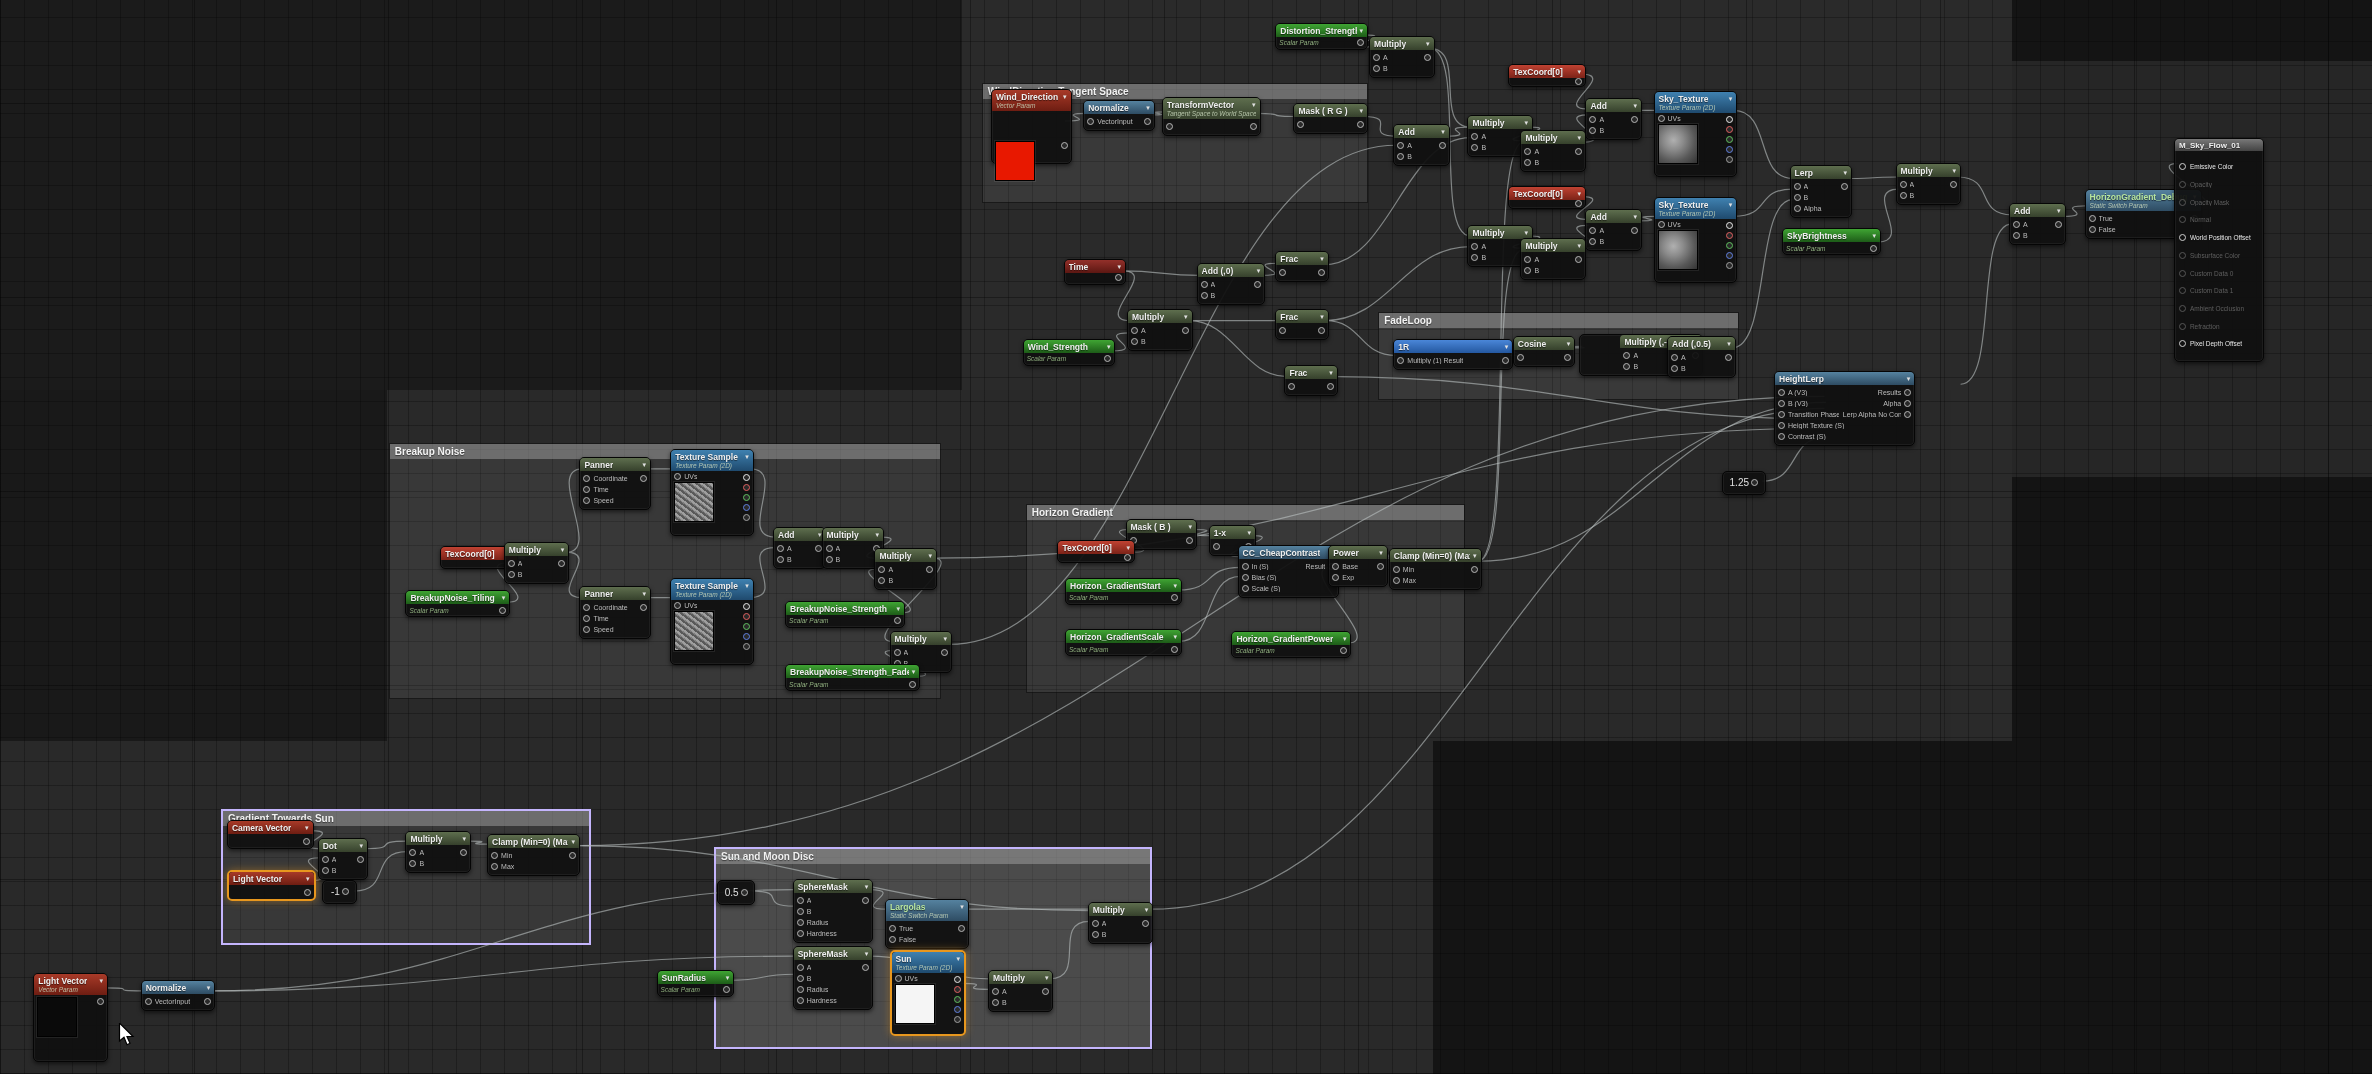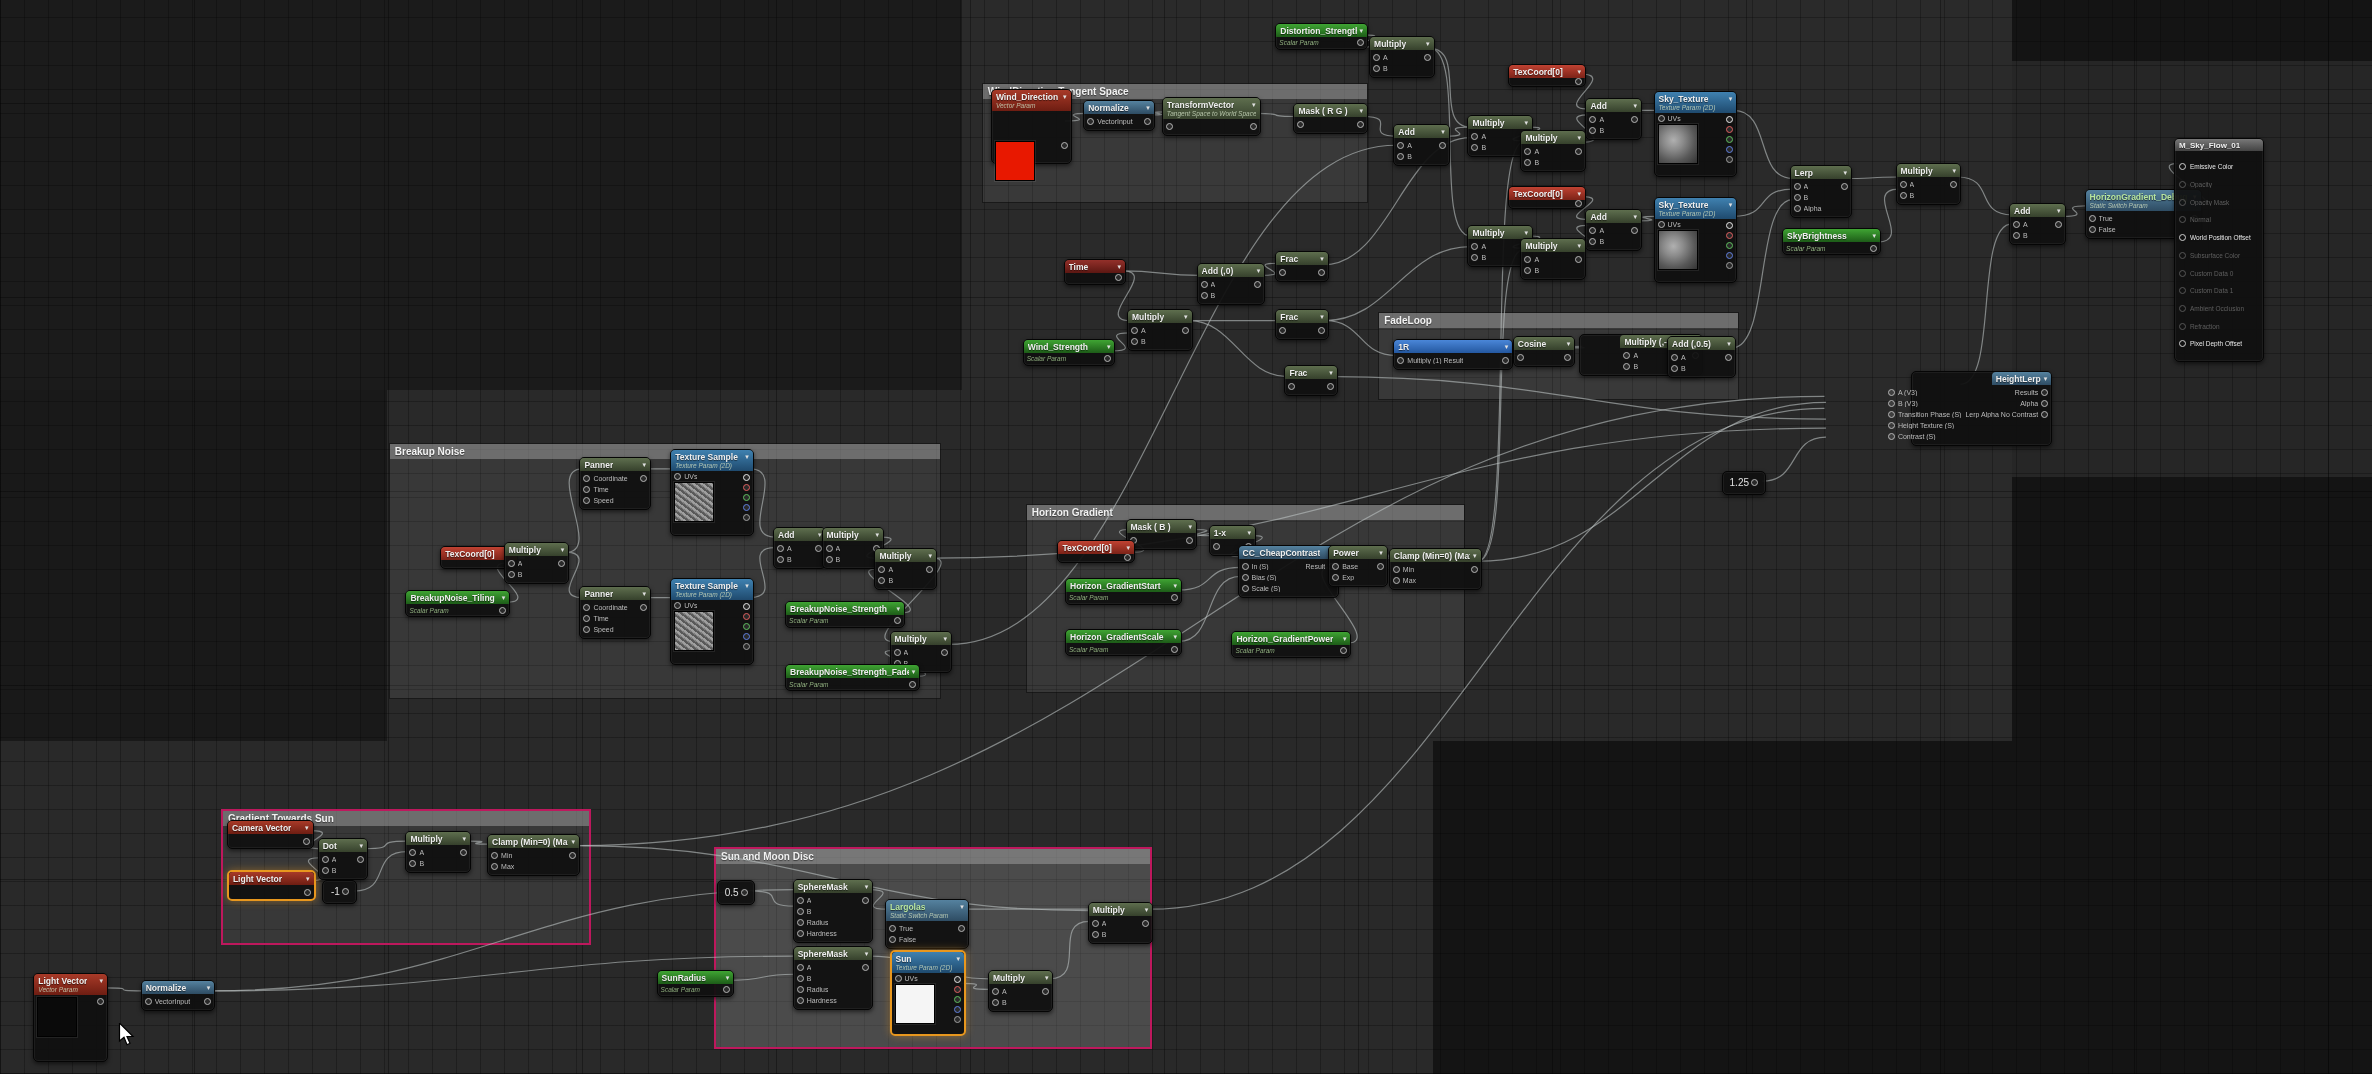--- a/index.html
+++ b/index.html
@@ -7,21 +7,21 @@
   .bg{position:absolute}
   .grid{position:absolute;inset:0;pointer-events:none;background-image:
     repeating-linear-gradient(0deg,rgba(0,0,0,.26) 0 1px,transparent 1px 24px),
     repeating-linear-gradient(90deg,rgba(0,0,0,.26) 0 1px,transparent 1px 24px),
     repeating-linear-gradient(0deg,rgba(0,0,0,.34) 0 1px,transparent 1px 194px),
     repeating-linear-gradient(90deg,rgba(0,0,0,.34) 0 1px,transparent 1px 194px)}
   .wires{position:absolute;inset:0;pointer-events:none}
   .wires path{fill:none;stroke:#bcc3c3;stroke-opacity:.6;stroke-width:1.2px}
   .comment{position:absolute;background:rgba(152,152,152,.14);border:1px solid rgba(0,0,0,.55)}
   .comment.light{background:rgba(172,172,172,.26)}
-  .comment.sel{border:2px solid #be185d}
+  .comment.sel{border:2px solid #c4b5fd}
   .c-hd{height:15px;line-height:15px;background:rgba(168,168,168,.48);font-size:10px;font-weight:bold;color:#f2f2f2;
     padding:0 5px;white-space:nowrap;overflow:hidden;text-shadow:0 1px 1px rgba(0,0,0,.5)}
   .node{position:absolute;display:flex;flex-direction:column;background:rgba(16,16,16,.94);border:1px solid #050505;
     border-radius:5px;box-shadow:0 2px 4px rgba(0,0,0,.55),inset 0 0 0 1px rgba(255,255,255,.05);color:#c8c8c8}
   .node.sel{border:2px solid #e8971e;box-shadow:0 0 8px rgba(232,151,30,.45)}
   .hd{border-radius:4px 4px 0 0;padding:2px 4px 1px;flex:none}
   .hd-t{display:flex;justify-content:space-between;align-items:center;gap:3px}
   .title{font-size:8.5px;font-weight:bold;color:#efefef;white-space:nowrap;overflow:hidden;text-shadow:0 1px 1px rgba(0,0,0,.6)}
   .chev{font-size:7px;color:#e0e0e0;line-height:8px}
   .sub{display:block;font-size:6.5px;font-style:italic;color:#c9d8bc;opacity:.85;white-space:nowrap;overflow:hidden;line-height:8px}
@@ -819,21 +819,21 @@
         </div>
         <div class="grow">
           <div class="gl">
             <div class="pin"></div>
             <span class="plab">B</span>
           </div>
           <div class="gr"></div>
         </div>
       </div>
     </div>
-    <div class="node t-func" style="left: 1911px; top: 370.6px; width: 139.2px; align-items: flex-end;">
+    <div class="node t-func" style="left: 1774px; top: 370.6px; width: 139.2px;">
       <div class="hd">
         <div class="hd-t">
           <span class="title">HeightLerp</span>
           <span class="chev">▾</span>
         </div>
       </div>
       <div class="rows">
         <div class="grow">
           <div class="gl">
             <div class="pin"></div>

